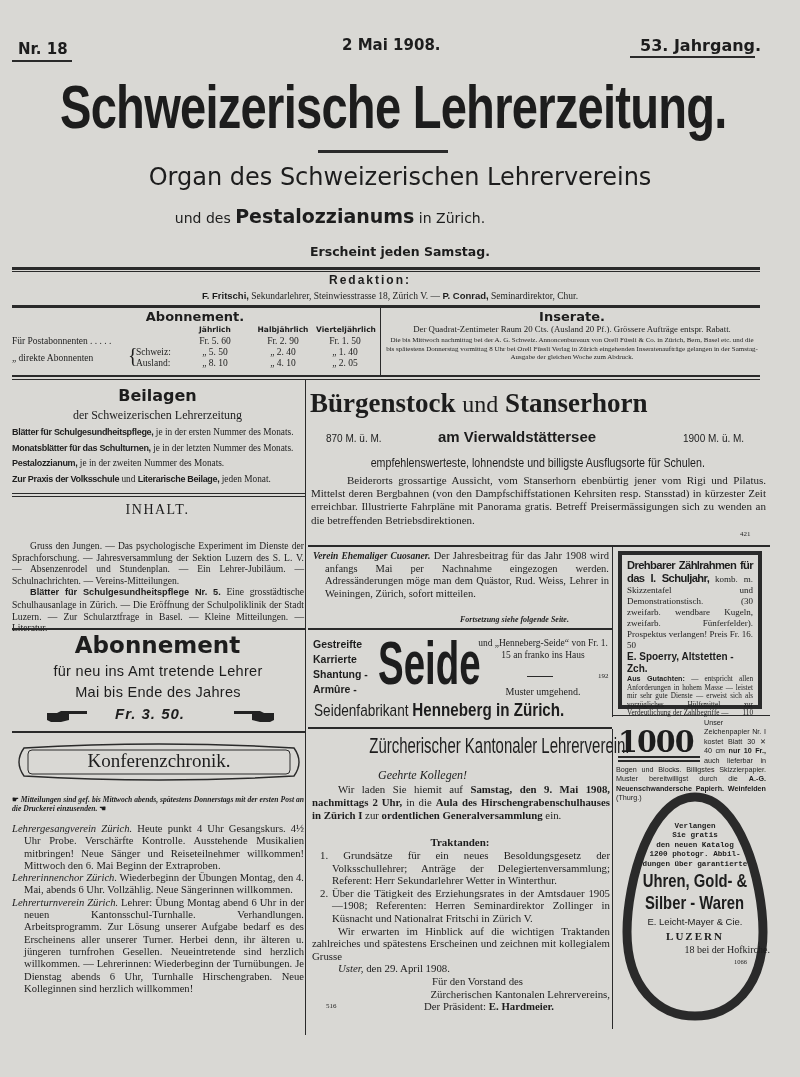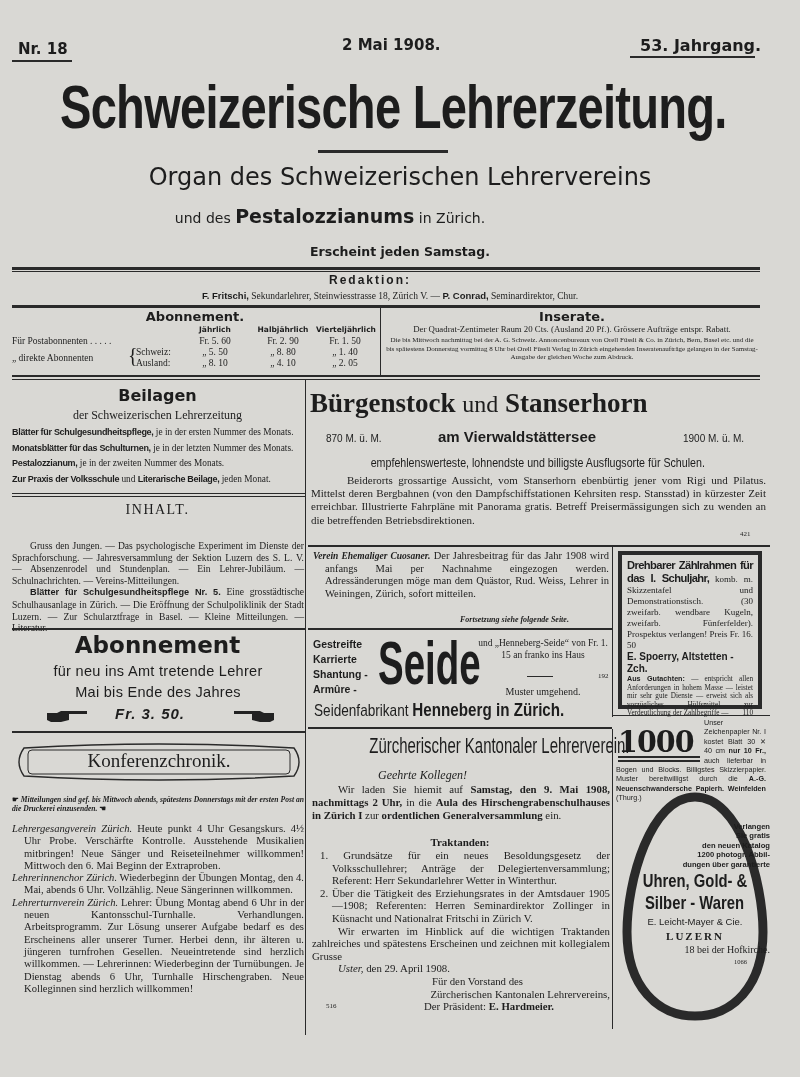--- a/index.html
+++ b/index.html
@@ -59,21 +59,21 @@
 
   <div style="position:absolute;left:2px;top:11px;">Für Postabonnenten . . . . .</div>
   <div style="position:absolute;left:172px;top:11px;width:66px;text-align:center;">Fr. 5. 60</div>
   <div style="position:absolute;left:240px;top:11px;width:66px;text-align:center;">Fr. 2. 90</div>
   <div style="position:absolute;left:302px;top:11px;width:66px;text-align:center;">Fr. 1. 50</div>
 
   <div style="position:absolute;left:2px;top:28px;">„ direkte Abonnenten</div>
   <div style="position:absolute;left:118px;top:20px;font-size:20px;line-height:20px;">{</div>
   <div style="position:absolute;left:126px;top:22px;">Schweiz:</div>
   <div style="position:absolute;left:172px;top:22px;width:66px;text-align:center;">„ 5. 50</div>
-  <div style="position:absolute;left:240px;top:22px;width:66px;text-align:center;">„ 8. 80</div>
+  <div style="position:absolute;left:240px;top:22px;width:66px;text-align:center;">„ 2. 40</div>
   <div style="position:absolute;left:302px;top:22px;width:66px;text-align:center;">„ 1. 40</div>
 
   <div style="position:absolute;left:126px;top:33px;">Ausland:</div>
   <div style="position:absolute;left:172px;top:33px;width:66px;text-align:center;">„ 8. 10</div>
   <div style="position:absolute;left:240px;top:33px;width:66px;text-align:center;">„ 4. 10</div>
   <div style="position:absolute;left:302px;top:33px;width:66px;text-align:center;">„ 2. 05</div>
 </div>
 
 <div class="abs center b dsans" style="left:382px;top:309px;width:380px;font-size:13px;">Inserate.</div>
 <div class="abs center" style="left:384px;top:324px;width:376px;font-size:8.8px;">Der Quadrat-Zentimeter Raum 20 Cts. (Ausland 20 Pf.).   Grössere Aufträge entspr. Rabatt.</div>
@@ -227,21 +227,21 @@
   <p style="padding-left:120px;">Für den Vorstand des</p>
   <p style="text-align:right;">Zürcherischen Kantonalen Lehrervereins,</p>
   <p style="padding-left:2px;position:relative;"><span style="font-size:7px;position:absolute;left:14px;">516</span><span style="display:inline-block;padding-left:110px;">Der Präsident:</span> <span class="b">E. Hardmeier.</span></p>
 </div>
 <div class="vline" style="left:612px;top:729px;height:300px;width:1px;"></div>
 
 <div class="abs" style="left:620px;top:792px;width:150px;height:230px;">
   <svg width="150" height="230" viewBox="0 0 150 230" style="position:absolute;left:0;top:0;">
     <path d="M75 5 C120 5 143 90 143 140 C143 195 112 224 75 224 C38 224 7 195 7 140 C7 90 30 5 75 5 Z" fill="none" stroke="#2a2a2a" stroke-width="9"></path>
   </svg>
-  <div style="position:absolute;left:0;top:30px;width:150px;text-align:right;font-family:Liberation Sans, sans-serif;font-weight:bold;font-size:7.6px;line-height:9.4px;">
+  <div style="position:absolute;left:0;top:30px;width:150px;text-align:center;font-family:Liberation Mono, monospace;font-weight:bold;font-size:7.6px;line-height:9.4px;">
     <div>Verlangen</div>
     <div>Sie gratis</div>
     <div>den neuen Katalog</div>
     <div>1200 photogr. Abbil-</div>
     <div>dungen über garantierte</div>
   </div>
   <div style="position:absolute;left:0;top:78px;width:150px;text-align:center;">
     <div style="display:inline-block;font-family:'Liberation Sans',sans-serif;font-weight:bold;font-size:19px;line-height:22px;transform:scaleX(0.78);white-space:nowrap;">Uhren, Gold- &amp;</div><br>
     <div style="display:inline-block;font-family:'Liberation Sans',sans-serif;font-weight:bold;font-size:19px;line-height:22px;transform:scaleX(0.78);white-space:nowrap;">Silber - Waren</div>
   </div>

